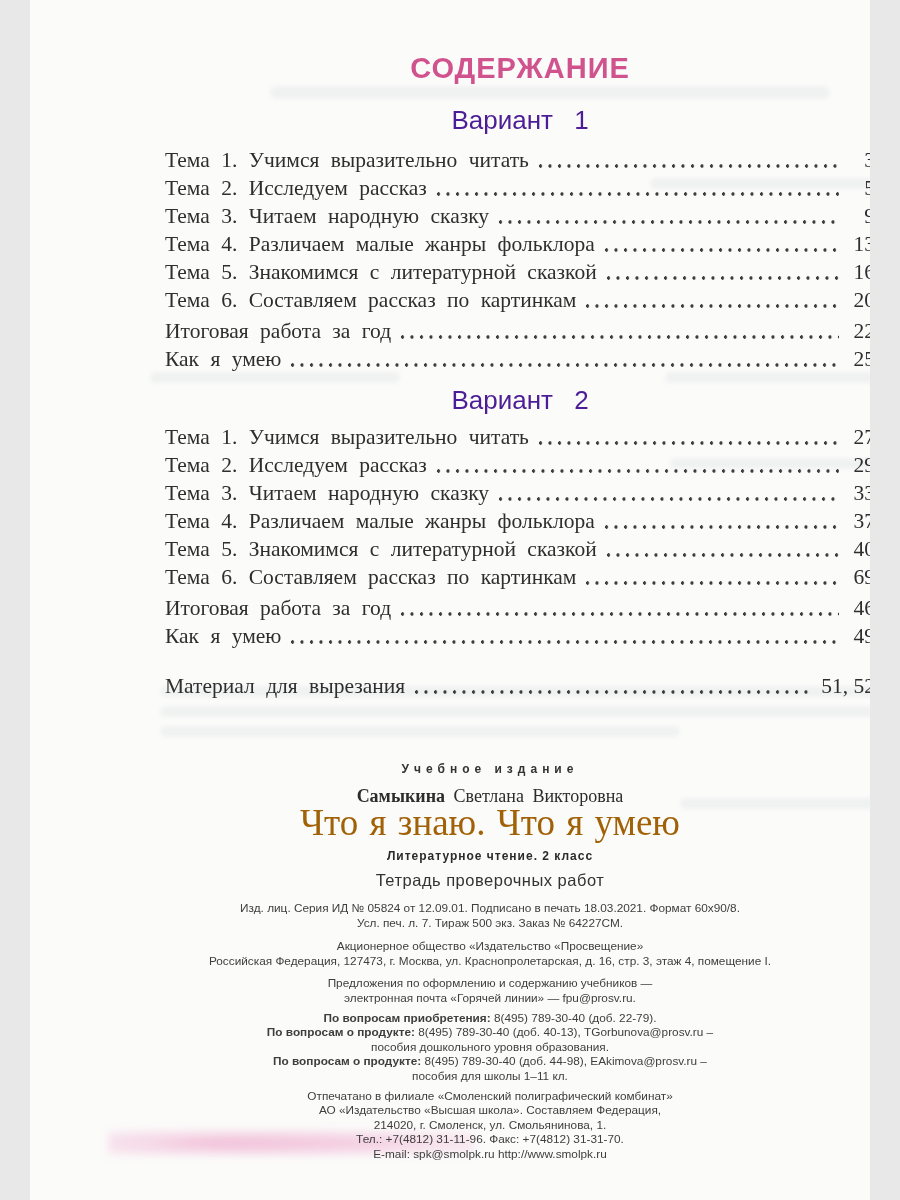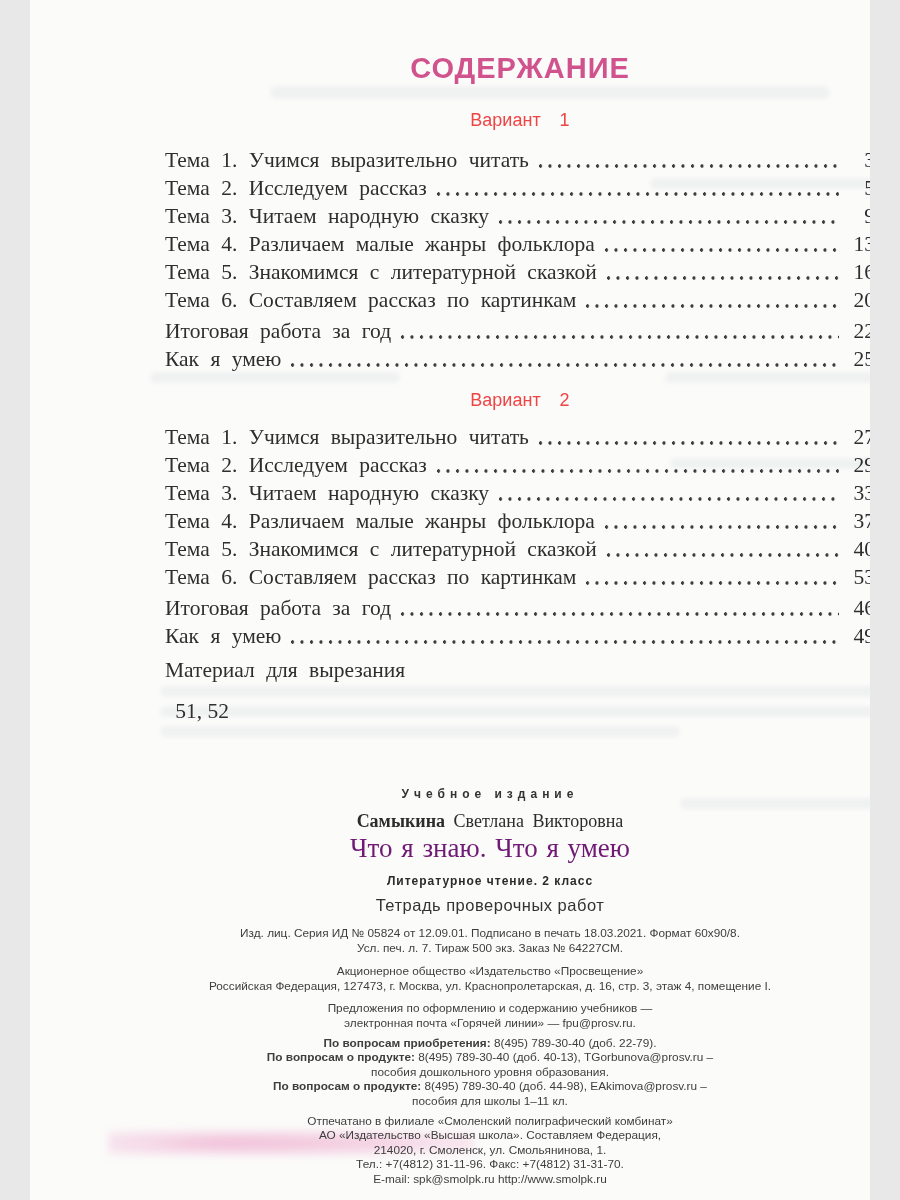--- a/index.html
+++ b/index.html
@@ -10,47 +10,47 @@
   }
   
   .toc { position:relative; z-index:2; margin-left:135px; width:710px; }
   .page-title {
     margin:52px 0 0; text-align:center;
     font-family:"Liberation Sans", sans-serif; font-weight:bold;
     font-size:29px; line-height:33px; letter-spacing:1px; color:#d1538d;
   }
   .variant-heading {
     margin:20px 0 0; text-align:center; font-weight:400;
-    font-size:18px; line-height:30px; word-spacing:14px; color:#ef4444;
+    font-size:26px; line-height:30px; word-spacing:14px; color:#4c1d95;
     font-family:"Liberation Sans", sans-serif;
   }
   .variant-heading.v2 { margin-top:12px; }
   .toc-list { margin-top:11px; }
   .toc-list.second { margin-top:8px; }
   .toc-row {
     display:flex; align-items:baseline;
     font-family:"Liberation Serif", serif; font-size:21.5px; line-height:28px;
     word-spacing:6px; color:#2e2e2e; white-space:nowrap;
   }
   .toc-row.gap { margin-top:3px; }
-  .toc-row.material { margin-top:6px;flex-direction:column; }
+  .toc-row.material { margin-top:22px; }
   .toc-dots {
     flex:1 1 auto; height:10px; margin:0 2px 3px 9px; align-self:flex-end;
     background-image: radial-gradient(circle at 2.5px 5px, #3d3d3d 1.5px, rgba(0,0,0,0) 1.9px);
     background-size:9.5px 10px; background-repeat:repeat-x; background-position:0 bottom;
   }
   .toc-page { word-spacing:normal; text-align:right; min-width:34px; }
   .toc-page.wide { min-width:64px; }
   
   .colophon { position:relative; z-index:2; width:700px; margin:62px 0 0 110px; text-align:center; }
   .colophon p { margin:0; }
   .edition-kicker { font-size:12px; line-height:14px; font-weight:600; letter-spacing:5px; color:#333; }
   .author-line { margin-top:9px !important; font-family:"Liberation Serif", serif; font-size:18px; line-height:22px; word-spacing:4px; color:#2c2c2c; }
   .author-line b { font-weight:700; }
-  .series-title { margin-top:1px !important; font-family:"Liberation Serif", serif; font-size:27px; line-height:30px; color:#701a75; word-spacing:2px; }
+  .series-title { margin-top:1px !important; font-family:"Liberation Serif", serif; font-size:37px; line-height:30px; color:#a16207; word-spacing:2px; }
   .subject-line { margin-top:7px !important; font-weight:700; font-size:12px; line-height:22px; letter-spacing:1px; color:#2b2b2b; }
   .subtitle-line { margin-top:3px !important; font-size:16.5px; line-height:21px; letter-spacing:0.5px; color:#333; }
   .imprint { margin-top:10px; font-size:11.8px; line-height:14.6px; color:#3e3e3e; }
   .imprint .grp1 { margin-top:0; }
   .imprint .grp2 { margin-top:9px; }
   .imprint .grp3 { margin-top:8px; }
   .imprint .grp4 { margin-top:5px; }
   .imprint .grp5 { margin-top:5px; }
   .imprint b { font-weight:700; }
   
@@ -153,21 +153,21 @@
         <span class="toc-page">37</span>
       </div>
       <div class="toc-row">
         <span class="toc-label">Тема 5. Знакомимся с литературной сказкой</span>
         <span class="toc-dots"></span>
         <span class="toc-page">40</span>
       </div>
       <div class="toc-row">
         <span class="toc-label">Тема 6. Составляем рассказ по картинкам</span>
         <span class="toc-dots"></span>
-        <span class="toc-page">53</span>
+        <span class="toc-page">69</span>
       </div>
       <div class="toc-row gap">
         <span class="toc-label">Итоговая работа за год</span>
         <span class="toc-dots"></span>
         <span class="toc-page">46</span>
       </div>
       <div class="toc-row">
         <span class="toc-label">Как я умею</span>
         <span class="toc-dots"></span>
         <span class="toc-page">49</span>

